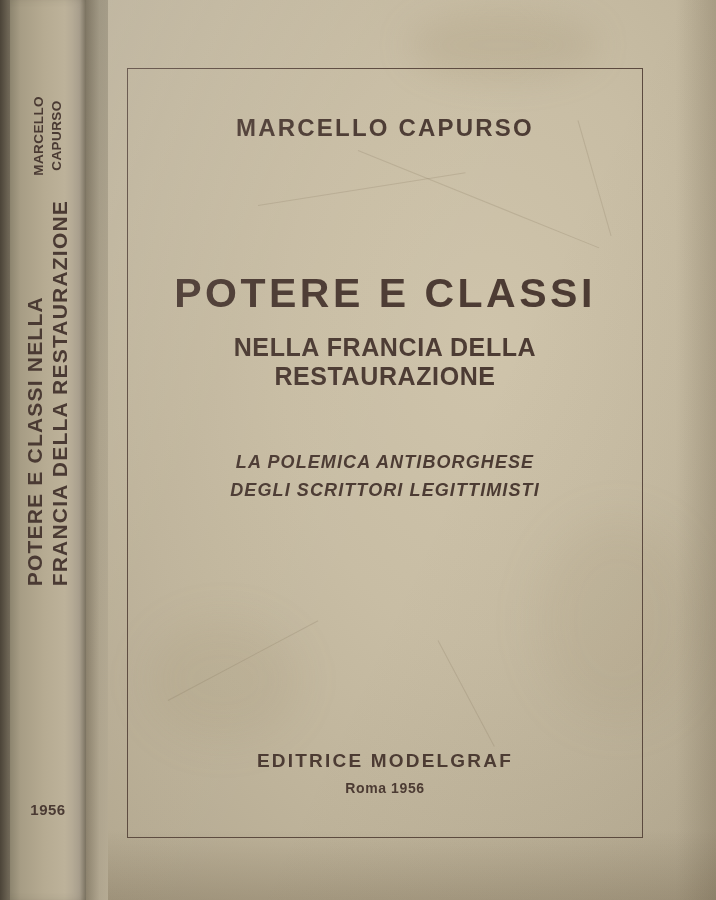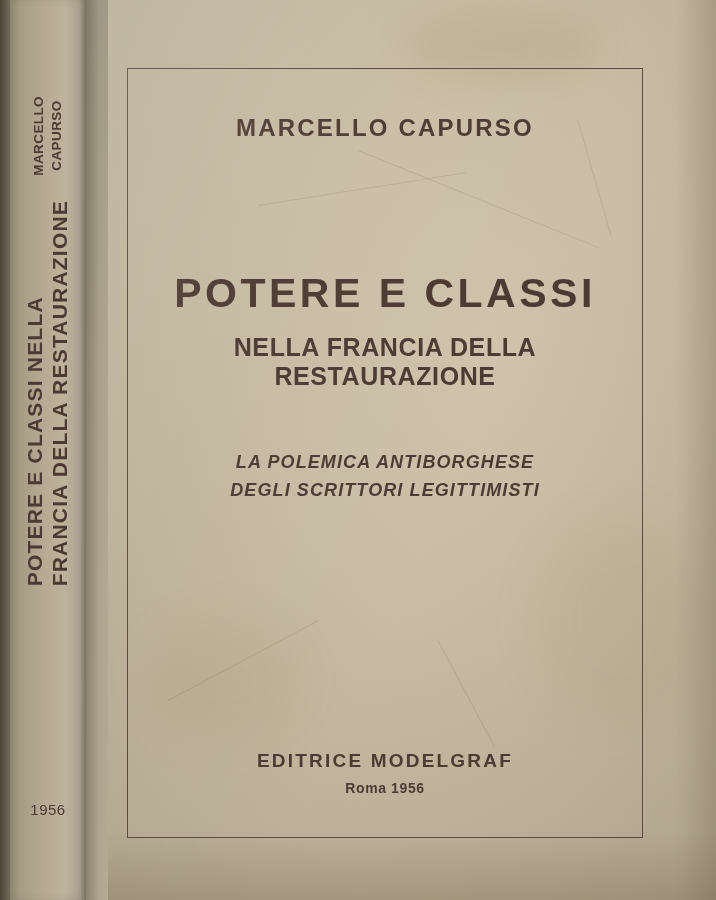--- a/index.html
+++ b/index.html
@@ -78,21 +78,21 @@
     white-space: pre-line;
   }
   .spine-year {
     position: absolute;
     left: 0;
     right: 0;
     bottom: 82px;
     text-align: center;
     color: #4a3a33;
     font-size: 15px;
-    font-weight: 400;
+    font-weight: 700;
     letter-spacing: 0.5px;
   }
 
   
   .hinge {
     position: absolute;
     left: 86px;
     top: 0;
     width: 30px;
     height: 900px;

